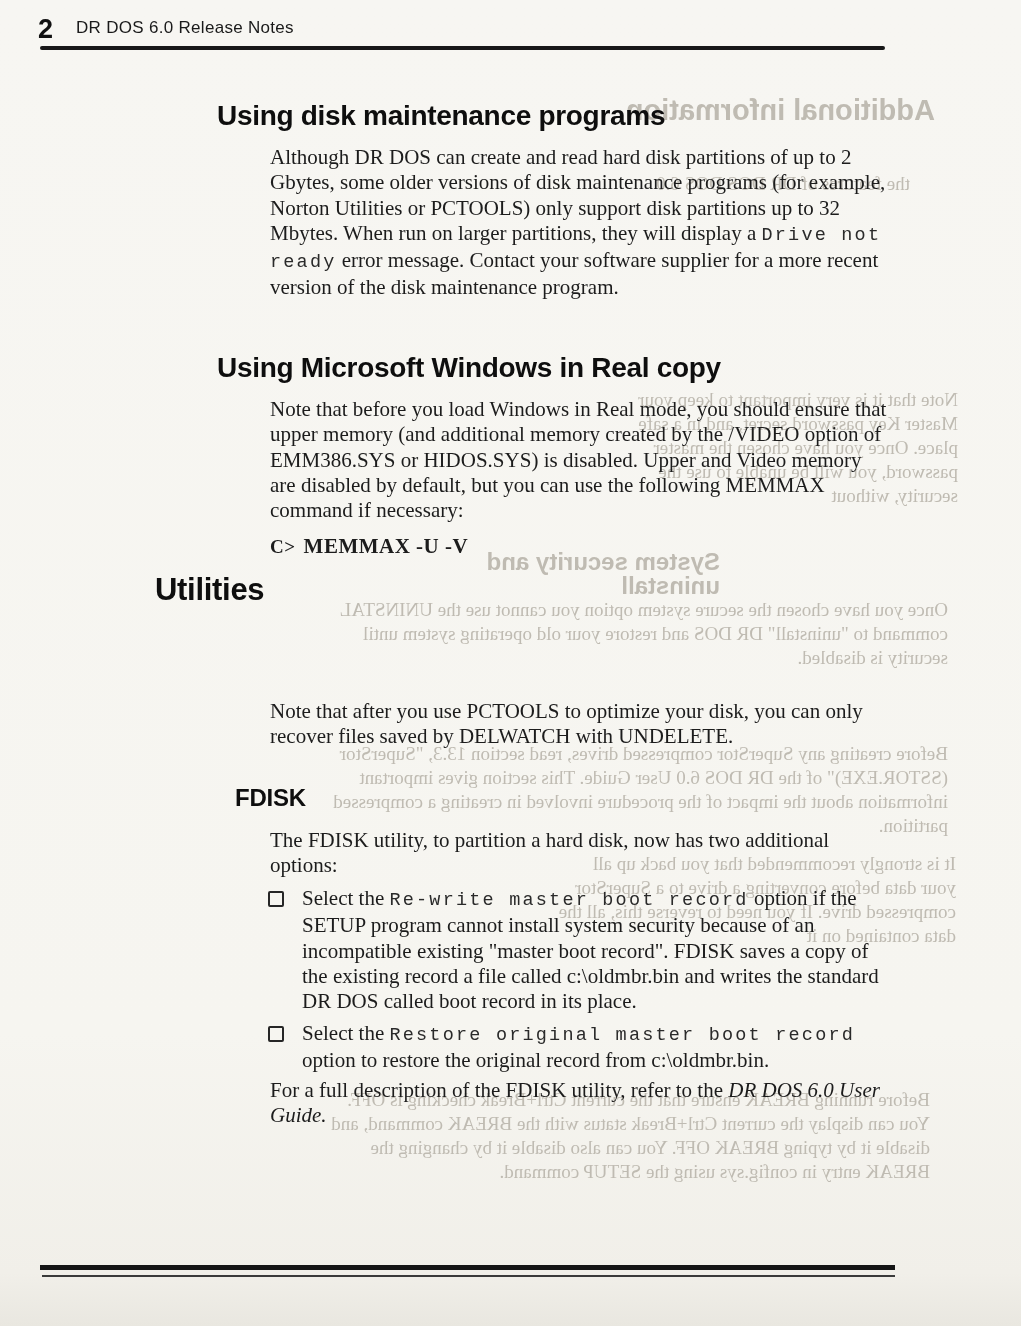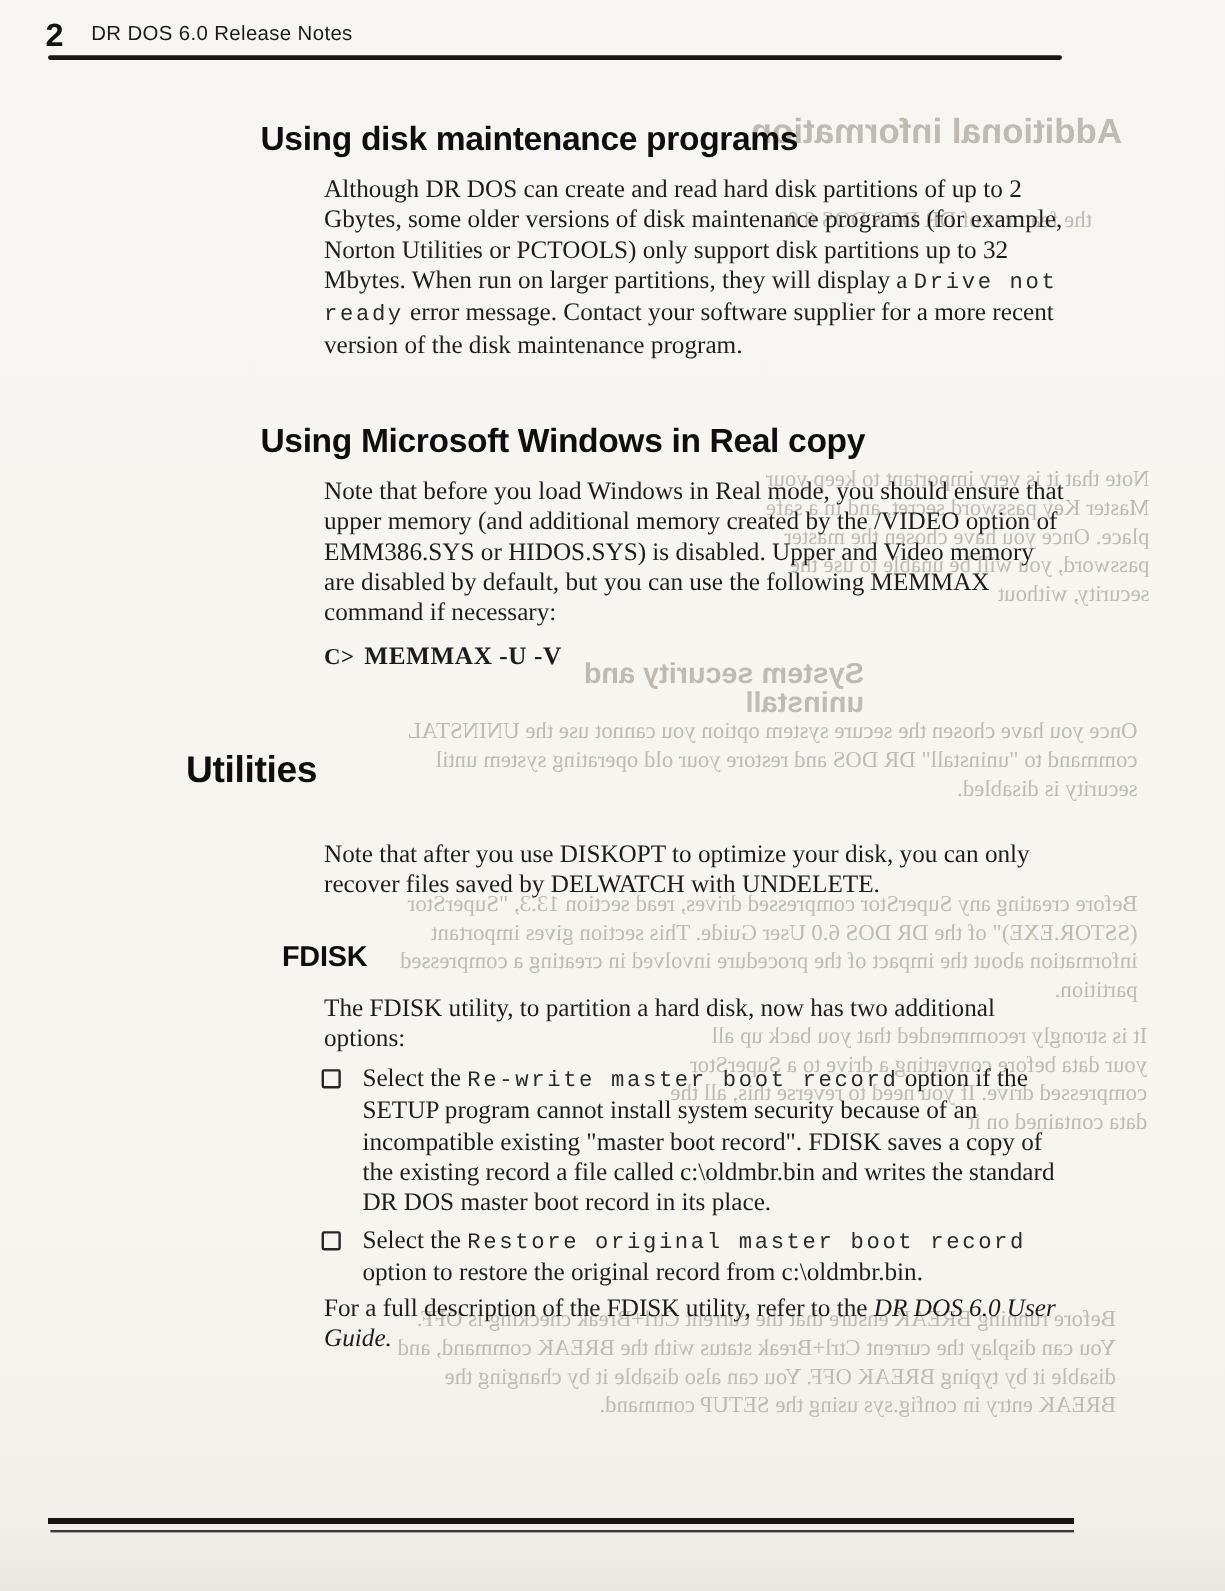--- a/index.html
+++ b/index.html
@@ -118,35 +118,35 @@
   </div>
 
   <div class="h-section" style="top:352px;">Using Microsoft Windows in Real copy</div>
   <div class="para" style="top:397px;">
     <span>Note that before you load Windows in Real mode, you should ensure that upper memory (and additional memory created by the /VIDEO option of EMM386.SYS or HIDOS.SYS) is disabled. Upper and Video memory are disabled by default, but you can use the following MEMMAX command if necessary:</span>
   </div>
   <div class="cmdline" style="top:534px;text-align:center;">
     <span class="cmd-prompt">C&gt;</span><span>MEMMAX -U -V</span>
   </div>
 
-  <div class="h-top" style="top:624px;">Utilities</div>
+  <div class="h-top" style="top:572px;">Utilities</div>
 
   <div class="para" style="top:699px;">
-    <span>Note that after you use DISKOPT to optimize your disk, you can only recover files saved by DELWATCH with UNDELETE.</span>
+    <span>Note that after you use PCTOOLS to optimize your disk, you can only recover files saved by DELWATCH with UNDELETE.</span>
   </div>
 
   <div class="h-sub" style="top:784px;">FDISK</div>
   <div class="para" style="top:828px;">
     <span>The FDISK utility, to partition a hard disk, now has two additional options:</span>
   </div>
 
   <div class="bullet" style="top:886px;">
     <span class="bullet-box"></span>
     <span class="bullet-text">
-      <span>Select the </span><span class="mono">Re-write master boot record</span><span> option if the SETUP program cannot install system security because of an incompatible existing "master boot record". FDISK saves a copy of the existing record a file called </span><span class="bold">c:\oldmbr.bin</span><span> and writes the standard DR DOS master boot record in its place.</span>
+      <span>Select the </span><span class="mono">Re-write master boot record</span><span> option if the SETUP program cannot install system security because of an incompatible existing "master boot record". FDISK saves a copy of the existing record a file called </span><span class="bold">c:\oldmbr.bin</span><span> and writes the standard DR DOS called boot record in its place.</span>
     </span>
   </div>
 
   <div class="bullet" style="top:1021px;">
     <span class="bullet-box"></span>
     <span class="bullet-text">
       <span>Select the </span><span class="mono">Restore original master boot record</span><span> option to restore the original record from </span><span class="bold">c:\oldmbr.bin</span><span>.</span>
     </span>
   </div>
 

